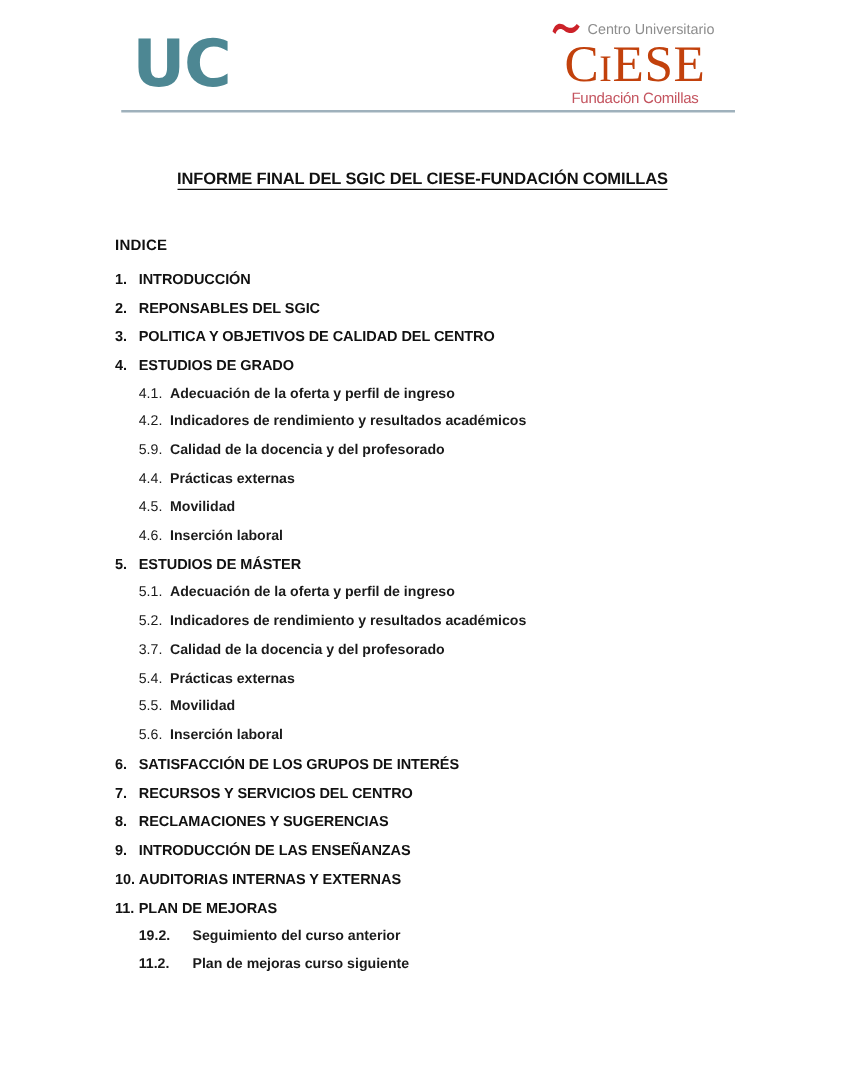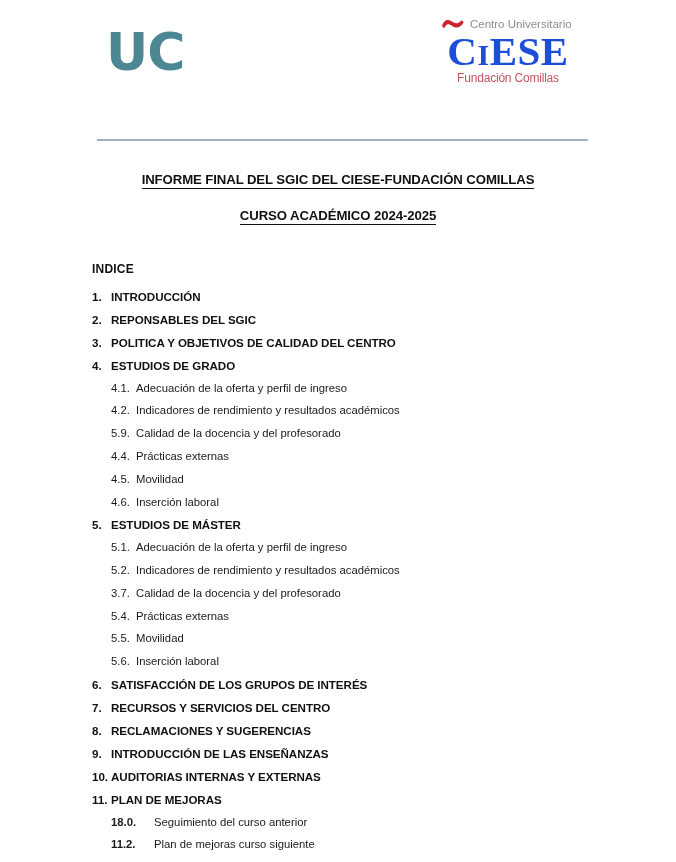--- a/index.html
+++ b/index.html
@@ -14,21 +14,21 @@
     font-family: "Liberation Sans", sans-serif;
     color: #1a1a1a;
     position: relative;
     overflow: hidden;
     -webkit-font-smoothing: antialiased;
   }
 
   
   .header {
     position: relative;
-    height: 139px;
+    height: 88px;
     margin: 0 88px 0 97px;
   }
   .uc-logo {
     position: absolute;
     left: 9px;
     top: 26px;
     font-family: "DejaVu Sans", sans-serif;
     font-weight: 700;
     font-size: 52px;
     letter-spacing: -1px;
@@ -57,24 +57,24 @@
   .ciese-centro {
     font-family: "Liberation Sans", sans-serif;
     font-size: 11.5px;
     color: #8d8d8d;
     letter-spacing: 0px;
     white-space: nowrap;
     line-height: 1;
   }
   .ciese-word {
     font-family: "Liberation Serif", serif;
-    font-weight: 700;
+    font-weight: 400;
     font-size: 41px;
     line-height: 0.98;
-    color: #1d4ed8;
+    color: #c2410c;
     letter-spacing: 0.5px;
     margin-top: -1px;
     margin-left: 0px;
   }
   .ciese-word .small-i {
     font-size: 30px;
   }
   .ciese-fund {
     font-family: "Liberation Sans", sans-serif;
     font-size: 12px;
@@ -86,21 +86,21 @@
 
   .header-rule {
     margin: 0 88px 0 97px;
     height: 2px;
     background: #9fb1bc;
     border: none;
   }
 
   
   .doc-titles {
-    margin-top: 31px;
+    margin-top: 45px;
     text-align: center;
   }
   .doc-title {
     font-family: "Liberation Sans", sans-serif;
     font-weight: 700;
     font-size: 13.2px;
     letter-spacing: -0.1px;
     color: #111111;
     margin: 0 auto;
     display: block;
@@ -168,20 +168,21 @@
   li.sub-item .sub-num {
     flex: 0 0 25px;
     font-weight: 400;
   }
   li.sub-item.wide .sub-num {
     flex: 0 0 43px;
     font-weight: 700;
   }
   li.sub-item .sub-txt {
     flex: 1 1 auto;
+    font-weight: bold;
   }
 </style>
 </head>
 <body>
 
 <div class="header">
 
   <div class="uc-logo">UC</div>
 
   <div class="ciese-logo">
@@ -198,23 +199,20 @@
   </div>
 
 </div>
 
 <hr class="header-rule">
 
 <div class="doc-titles">
   <div class="doc-title">
     <span>INFORME FINAL DEL SGIC DEL CIESE-FUNDACIÓN COMILLAS</span>
   </div>
-  <div class="doc-title second">
-    <span>CURSO ACADÉMICO 2024-2025</span>
-  </div>
 </div>
 
 <div class="index-wrap">
   <div class="index-heading">INDICE</div>
   <ol class="index-list" id="index-list">
       <li class="index-item">
         <span class="num">1.</span>
         <span class="txt">INTRODUCCIÓN</span>
       </li>
       <li class="index-item">
@@ -309,21 +307,21 @@
         <span class="num">10.</span>
         <span class="txt">AUDITORIAS INTERNAS Y EXTERNAS</span>
       </li>
       <li class="index-item">
         <span class="num">11.</span>
         <span class="txt">PLAN DE MEJORAS</span>
       </li>
       <li style="list-style: none;">
         <ul class="sub-list">
           <li class="sub-item wide">
-            <span class="sub-num">18.0.</span>
+            <span class="sub-num">19.2.</span>
             <span class="sub-txt">Seguimiento del curso anterior</span>
           </li>
           <li class="sub-item wide">
             <span class="sub-num">11.2.</span>
             <span class="sub-txt">Plan de mejoras curso siguiente</span>
           </li>
         </ul>
       </li>
     </ol>
 </div>

